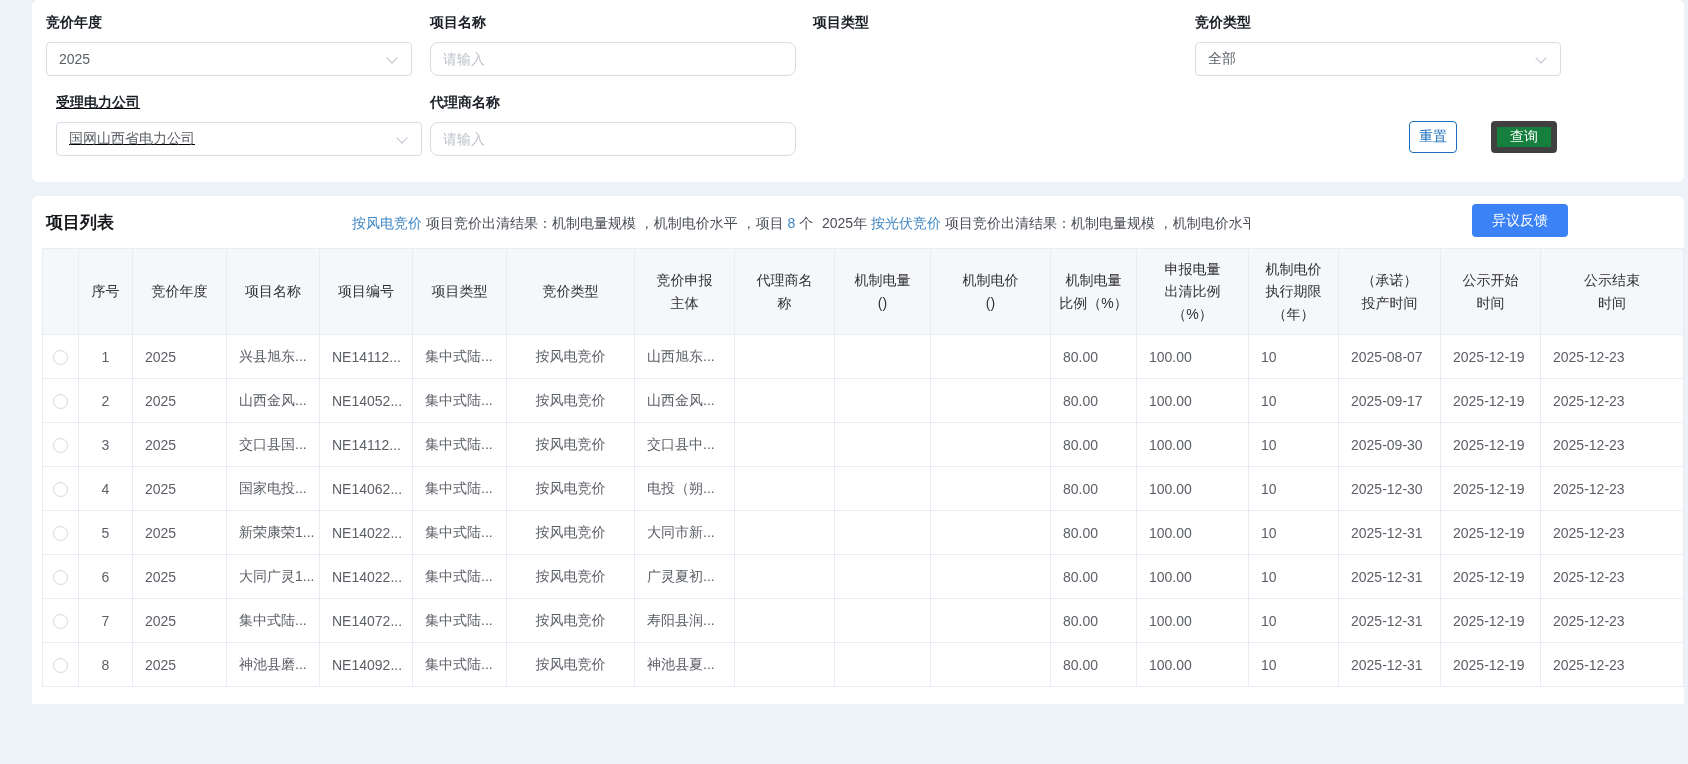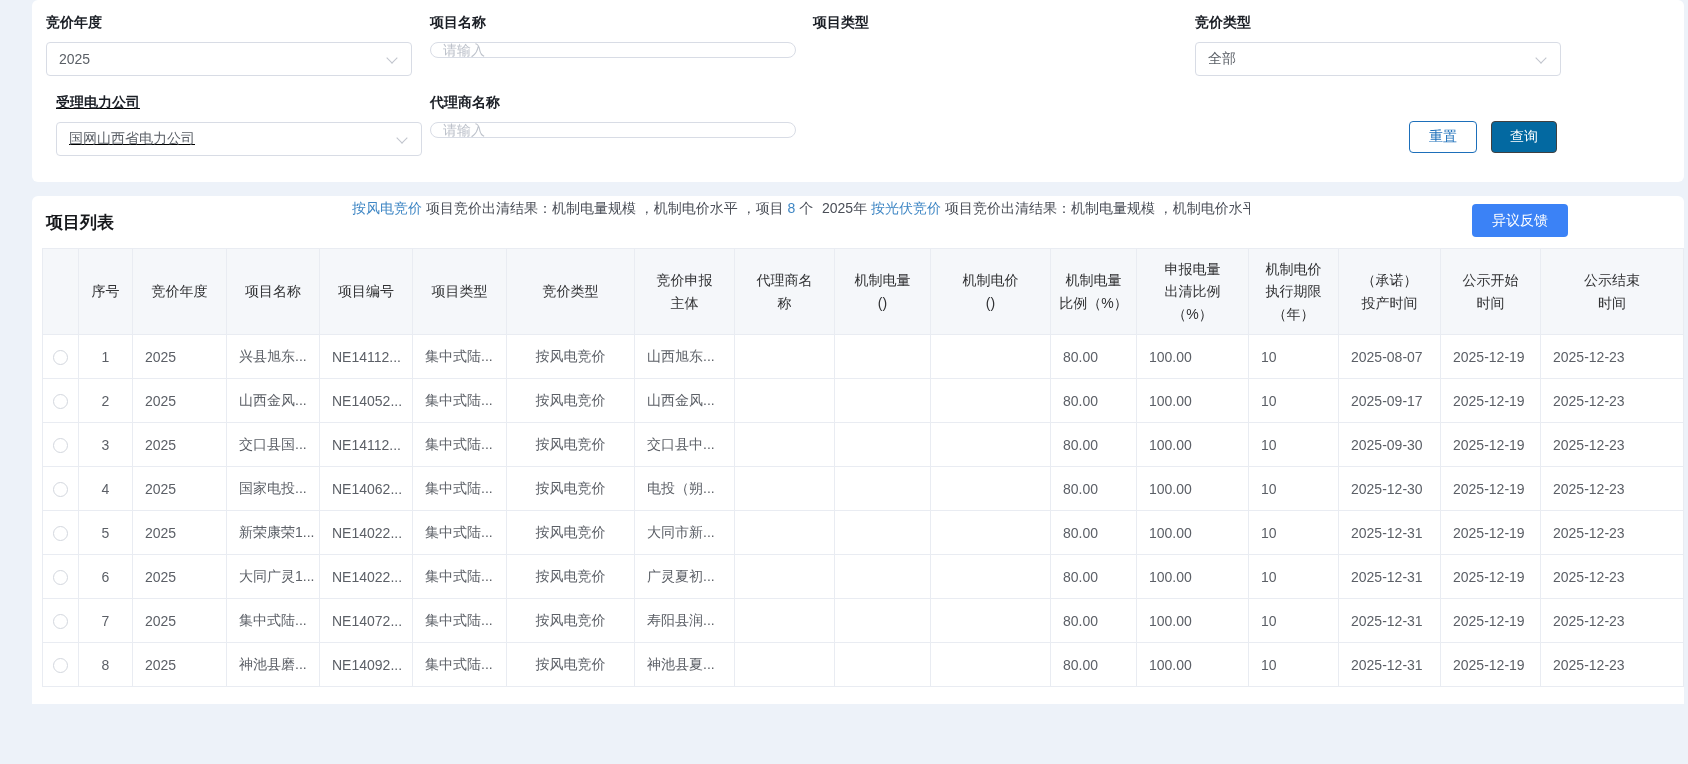--- a/index.html
+++ b/index.html
@@ -22,43 +22,43 @@
     border:1px solid #d8dce5; border-radius:4px; background:#fff;
     display:flex; align-items:center; padding-left:12px;
     color:#5a5f66; font-size:14px; cursor:pointer;
   }
   .fbox .chev {
     position:absolute; right:15px; top:11px; width:8px; height:8px;
     border-right:1.5px solid #c0c4cc; border-bottom:1.5px solid #c0c4cc;
     transform:rotate(45deg);
   }
   .field input {
-    width:366px; height:16px; border:1px solid #d8dce5; border-radius:8px;
+    width:366px; height:34px; border:1px solid #d8dce5; border-radius:8px;
     padding-left:12px; font-size:14px; color:#5a5f66; outline:none;
     font-family:"Liberation Sans","DejaVu Sans",sans-serif;
   }
   .field input::placeholder { color:#bcc1ca; }
   .f1 { left:14px;  top:14px; }
   .f2 { left:398px; top:14px; }
   .f3 { left:781px; top:14px; }
   .f4 { left:1163px;top:14px; }
   .f5 { left:24px;  top:94px;text-decoration:underline; }
   .f6 { left:398px; top:94px; }
 
   .btn { position:absolute; height:32px; border-radius:4px; font-size:14px; cursor:pointer;
          display:flex; align-items:center; justify-content:center;
          font-family:"Liberation Sans","DejaVu Sans",sans-serif; }
-  .btn-reset { left:1377px; top:121px; width:68px; background:#fff;
+  .btn-reset { left:1377px; top:121px; width:48px; background:#fff;
                border:1px solid #1d6fba; color:#1d6fba; }
-  .btn-query { left:1459px; top:121px; width:66px; background:#0369a1;
-               border:1px solid #404040; color:#fff; }
+  .btn-query { left:1459px; top:121px; width:66px; background:#15803d;
+               border:6px solid #404040; color:#fff; }
 
   
   .list-title { position:absolute; left:14px; top:15px; font-size:17px; font-weight:bold; color:#17191c; }
-  .notice { position:absolute; top:4px; font-size:14px; color:#4a4e57; white-space:nowrap; }
+  .notice { position:absolute; top:19px; font-size:14px; color:#4a4e57; white-space:nowrap; }
   .notice-wind { left:320px; }
   .notice-pv { left:790px; width:428px; overflow:hidden; }
   .notice a, .notice .lnk { color:#3e86c4; text-decoration:none; cursor:pointer; }
   .notice .cnt { color:#3e86c4; }
   .btn-feedback { left:1440px; top:8px; width:96px; height:33px; background:#3b82f6;
                   border:none; color:#fff; }
 
   
   table { position:absolute; left:10px; top:52px; width:1642px;
           border-collapse:collapse; table-layout:fixed; }

